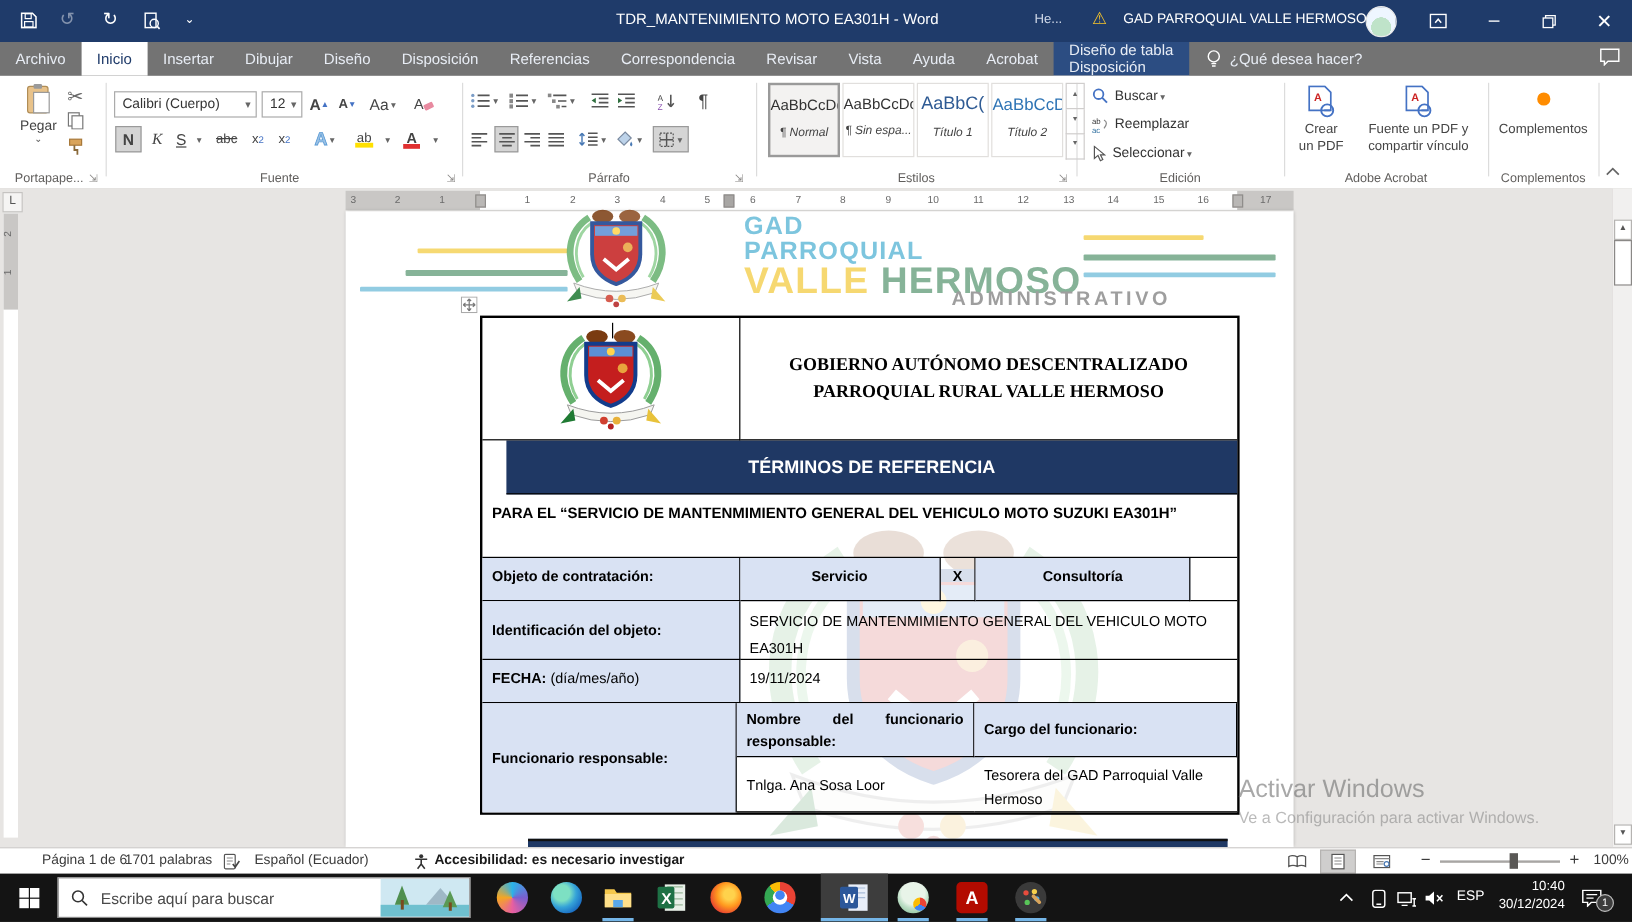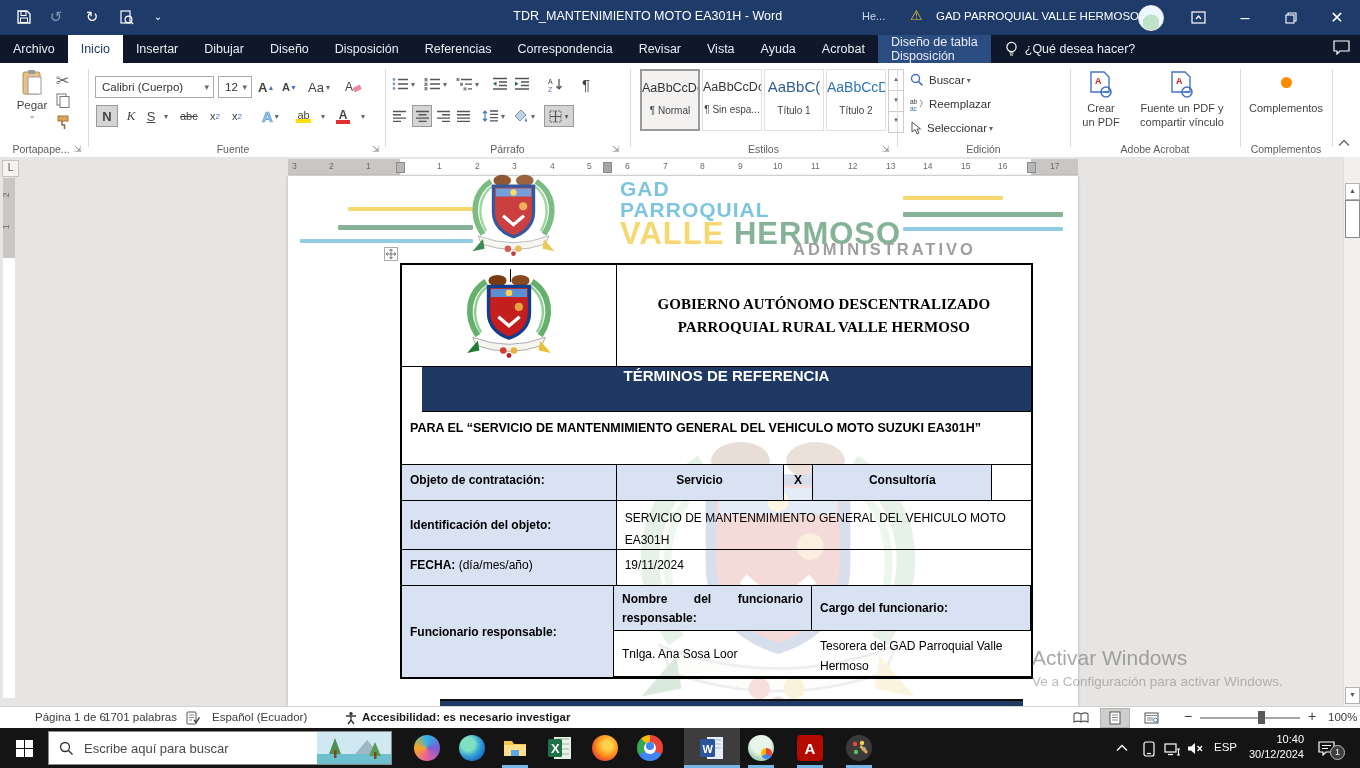--- a/index.html
+++ b/index.html
@@ -10,40 +10,40 @@
   #titlebar{position:absolute;left:0;top:0;width:1360px;height:35px;background:#1f3b6a;color:#fff;}
   .qat-btn{position:absolute;top:7px;width:24px;height:20px;text-align:center;font-size:15px;line-height:20px;color:#fff;}
   #title-text{position:absolute;left:50%;top:9px;transform:translateX(-62%);font-size:12.5px;color:#fff;white-space:nowrap;}
   #ctx-header{position:absolute;left:862px;top:10px;font-size:11px;color:#cfd8e8;}
   #warn-ic{position:absolute;left:910px;top:7px;font-size:14px;color:#f4c22b;}
   #account-name{position:absolute;left:936px;top:10px;font-size:11.5px;color:#fff;white-space:nowrap;}
   #avatar{position:absolute;left:1138px;top:5px;width:24px;height:24px;border-radius:50%;
     background:radial-gradient(circle at 50% 70%,#bfe3c9 0 40%,#eef6ff 41% 100%);border:1px solid #e8e8e8;}
   .win-btn{position:absolute;top:0;width:46px;height:35px;display:flex;align-items:center;justify-content:center;color:#fff;}
   
-  #tabrow{position:absolute;left:0;top:35px;width:1360px;height:28px;background:#0f172a;display:flex;align-items:stretch;color:#e8edf5;font-size:12.5px;}
+  #tabrow{position:absolute;left:0;top:35px;width:1360px;height:28px;background:#737373;display:flex;align-items:stretch;color:#e8edf5;font-size:12.5px;}
   .rtab{padding:0 13px;display:flex;align-items:center;white-space:nowrap;}
   .rtab.active{background:#fff;color:#1f3b6a;}
   #ctx-tabs{display:flex;background:#2c4d82;flex-direction:column;}
   #tellme{display:flex;align-items:center;margin-left:14px;white-space:nowrap;}
   #feedback-ic{position:absolute;right:10px;top:5px;}
   
   #ribbon{position:absolute;left:0;top:63px;width:1360px;height:94px;background:#fff;border-bottom:1px solid #d0cdc9;}
   .gdiv{position:absolute;top:6px;bottom:10px;width:1px;background:#dcdcdc;}
   .glabel{position:absolute;top:80px;font-size:10.5px;color:#605e5c;text-align:center;white-space:nowrap;}
   .launcher{position:absolute;top:81px;width:10px;height:10px;color:#8a8886;font-size:9px;line-height:10px;}
   .combo{position:absolute;height:22px;background:#fff;border:1px solid #ababab;display:flex;align-items:center;font-size:11.5px;color:#333;padding-left:6px;box-sizing:border-box;}
   .combo .dd{margin-left:auto;padding:0 4px;color:#666;font-size:9px;}
   .fbtn{position:absolute;height:22px;display:flex;align-items:center;justify-content:center;color:#444;font-size:13px;}
   .selbox{background:#d5d5d5;border:1px solid #9a9a9a;box-sizing:border-box;}
   .dd9{font-size:8px;color:#666;margin-left:2px;}
   .bar-under{display:block;height:4px;margin-top:-2px;}
   .stylecard{position:absolute;top:6px;width:60px;height:62px;border:1px solid #e1dfdd;box-sizing:border-box;text-align:center;background:#fff;}
   .stylecard .prev{font-size:12.5px;margin-top:10px;color:#333;white-space:nowrap;overflow:hidden;}
-  .stylecard .nm{font-size:10px;color:#444;margin-top:10px;white-space:nowrap;overflow:hidden;}
+  .stylecard .nm{font-size:10px;color:#444;margin-top:10px;white-space:nowrap;overflow:hidden;font-style:italic;}
   .stylecard.sel{border:2px solid #9a9a9a;background:#f3f2f1;}
   .edrow{position:absolute;display:flex;align-items:center;font-size:11.5px;color:#333;white-space:nowrap;}
   .edrow svg{margin-right:5px;}
   
   #canvas{position:absolute;left:0;top:157px;width:1344px;height:549px;background:#e7e5e3;}
   #tabsel{position:absolute;left:2px;top:160px;width:15px;height:15px;background:#f5f4f3;border:1px solid #c5c3c1;color:#555;font-size:10px;line-height:14px;text-align:center;}
   #hruler{position:absolute;left:288px;top:159px;width:790px;height:16px;background:#c9c7c5;}
   #hruler .zone{position:absolute;left:112px;top:0;width:631px;height:16px;background:#fff;}
   #hruler span{position:absolute;top:2px;font-size:8.5px;color:#6a6a6a;}
   #vruler{position:absolute;left:3px;top:178px;width:12px;height:520px;background:#fff;}
@@ -59,21 +59,21 @@
   #lh-vh{position:absolute;left:332px;top:40px;font-size:31px;font-weight:bold;letter-spacing:1px;white-space:nowrap;}
   #lh-admin{position:absolute;left:505px;top:64px;font-size:16.5px;font-weight:bold;color:#8e8e8e;letter-spacing:3px;}
   
   #doc-table{position:absolute;left:112px;top:87px;width:633px;border:2px solid #000;box-sizing:border-box;font-size:12px;color:#000;}
   .trow{display:flex;box-sizing:border-box;}
   .tc{box-sizing:border-box;border-right:1px solid #000;border-bottom:1px solid #000;padding:4px 8px;position:relative;}
   .tc:last-child{border-right:none;}
   .trow:last-child>.tc{border-bottom:none;}
   .blue{background:#d9e2f3;}
   .bold{font-weight:bold;}
-  .navyrow{background:#1f3864;color:#fff;font-weight:bold;text-align:center;font-size:15px;display:flex;justify-content:center;border-bottom:1px solid #000;margin-left:20px;}
+  .navyrow{background:#1f3864;color:#fff;font-weight:bold;text-align:center;font-size:15px;display:flex;align-items:center;justify-content:center;border-bottom:1px solid #000;margin-left:20px;}
   #watermark-crest{position:absolute;left:320px;top:250px;width:340px;height:300px;opacity:.16;pointer-events:none;}
   #next-section{position:absolute;left:152px;top:523px;width:583px;height:7px;background:#1f3864;border-top:2px solid #111;}
   #activation{position:absolute;left:1032px;top:646px;color:rgba(110,110,110,.6);pointer-events:none;}
   #activation .l1{font-size:21px;}
   #activation .l2{font-size:13.5px;margin-top:4px;color:rgba(130,130,130,.55);}
   
   #vscroll{position:absolute;right:0;top:157px;width:16px;height:549px;background:#f1f0ef;border-left:1px solid #e0dedd;}
   .sbtn{position:absolute;left:1px;width:13px;height:15px;background:#fff;border:1px solid #b5b3b1;color:#555;font-size:7px;text-align:center;line-height:14px;}
   #sthumb{position:absolute;left:1px;top:43px;width:13px;height:36px;background:#fff;border:1px solid #8a8886;}
   

